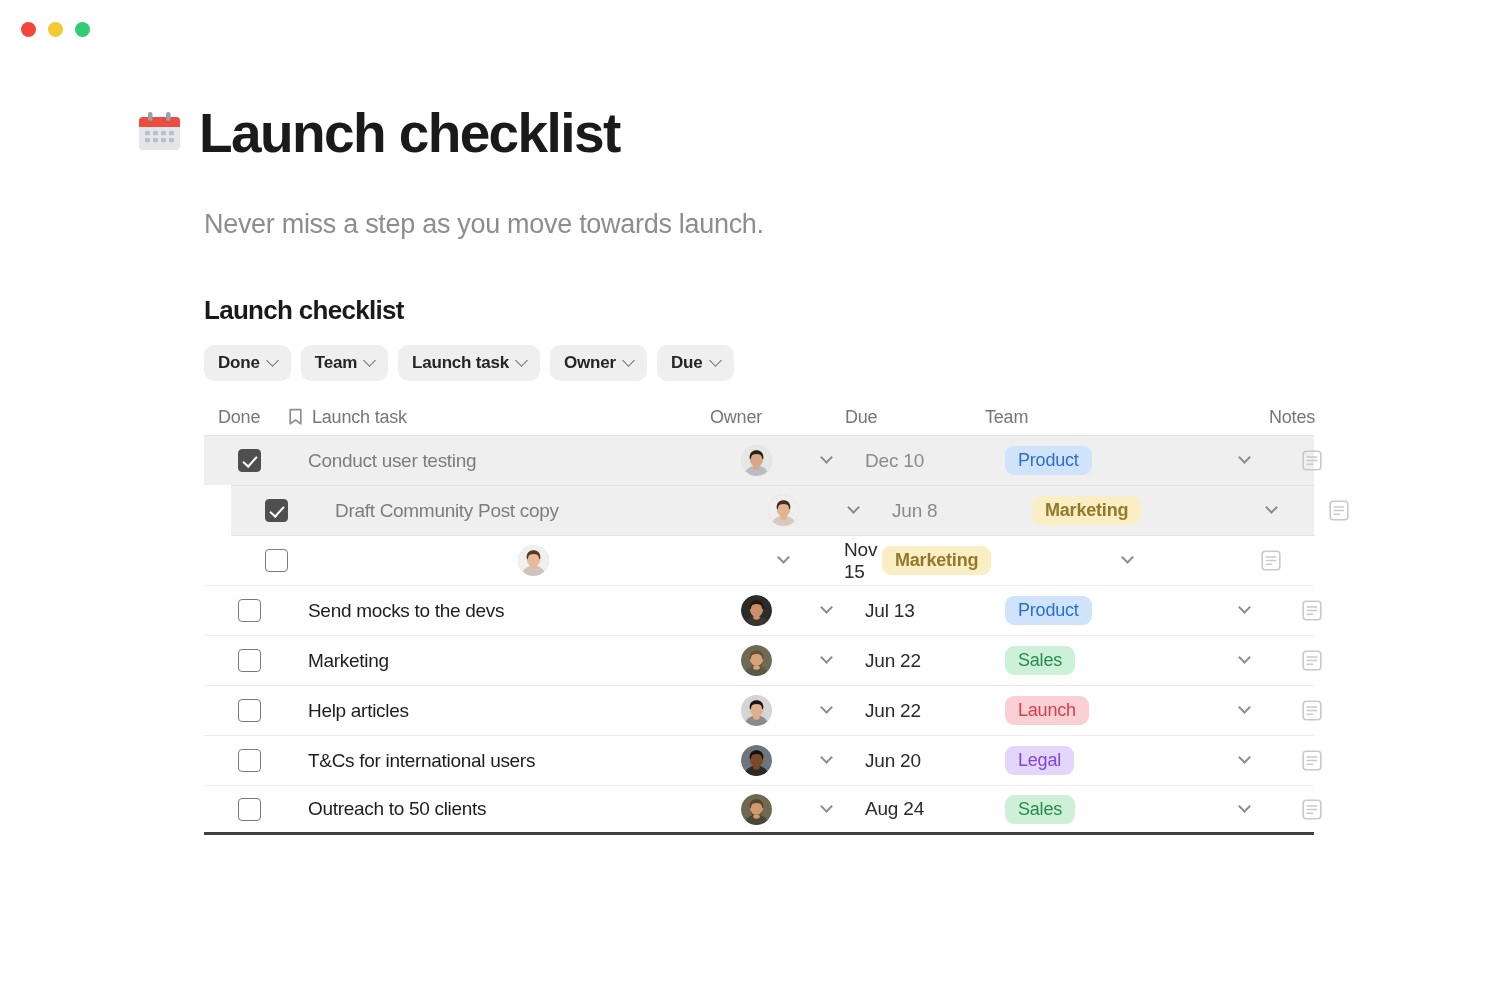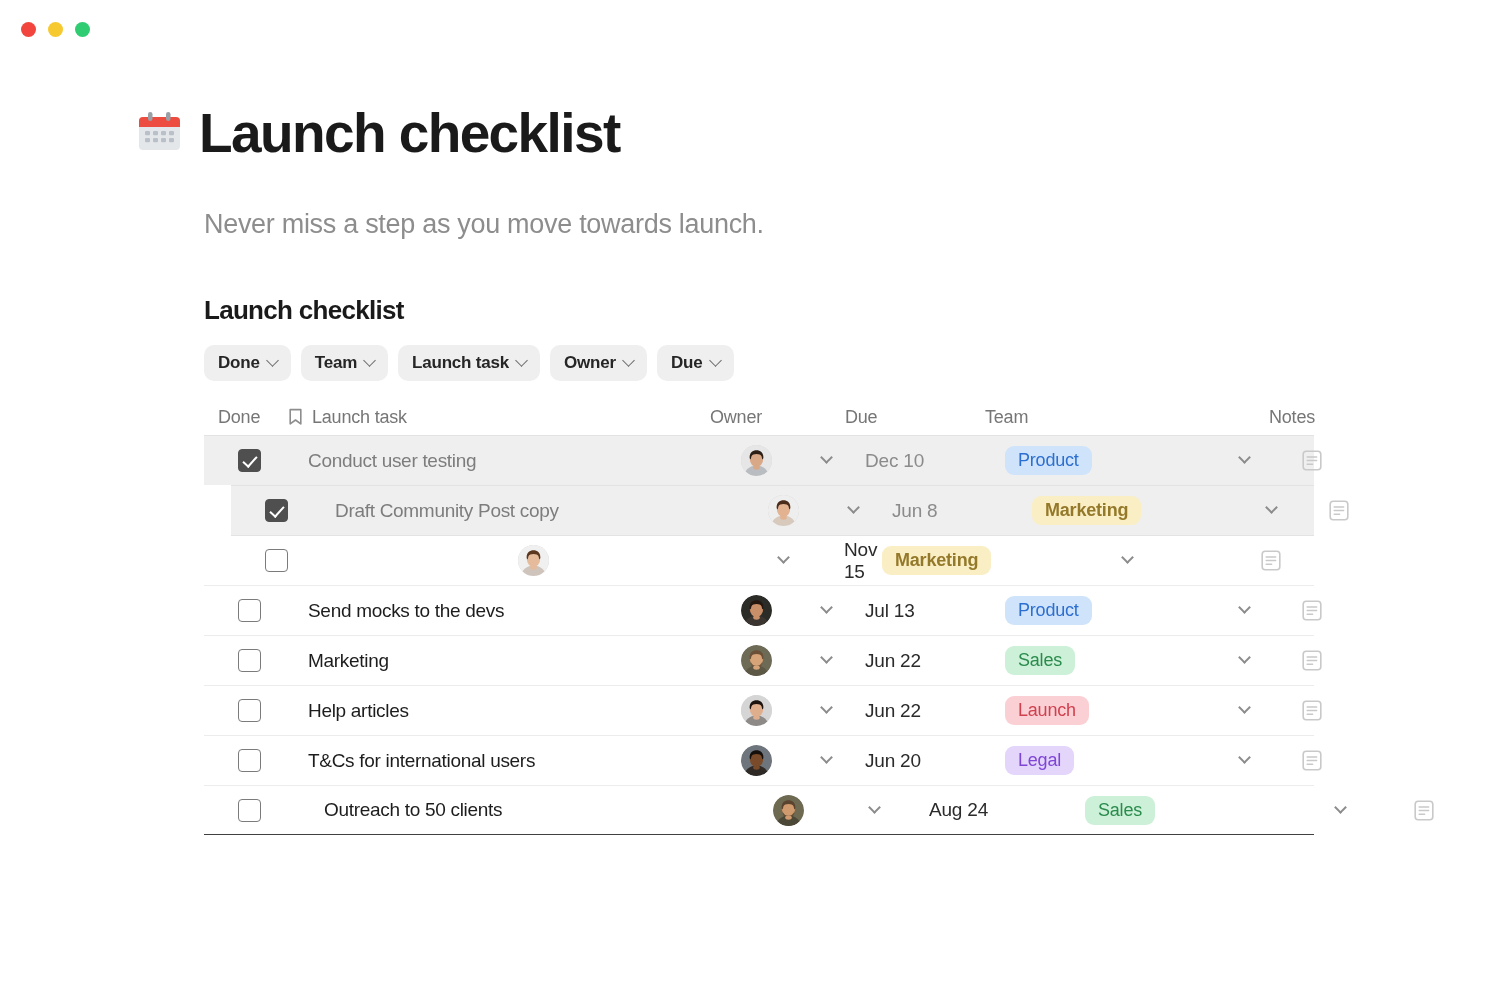--- a/index.html
+++ b/index.html
@@ -139,21 +139,21 @@
     color: #767676;
     letter-spacing: -0.2px;
   }
   .grid-header .cell { padding-bottom: 2px; }
 
   .body-row {
     height: 50px;
     border-top: 1px solid #ececec;
     padding-left: 20px;
   }
-  .body-row:last-child { border-bottom: 1px solid #404040; gap: 16px; }
+  .body-row:last-child { border-bottom: 3px solid #404040; }
   .body-row.selected {
     background: #efefef;
     border-top-color: #e3e3e3;
   }
   .body-row.selected + .body-row { border-top-color: #e3e3e3; margin-left: 27px; }
 
   .cell { display: flex; align-items: center; }
   .cell.c-done     { padding-left: 14px; }
   .cell.c-task     { padding-left: 6px; }
   .cell.c-owner    { justify-content: center; }

